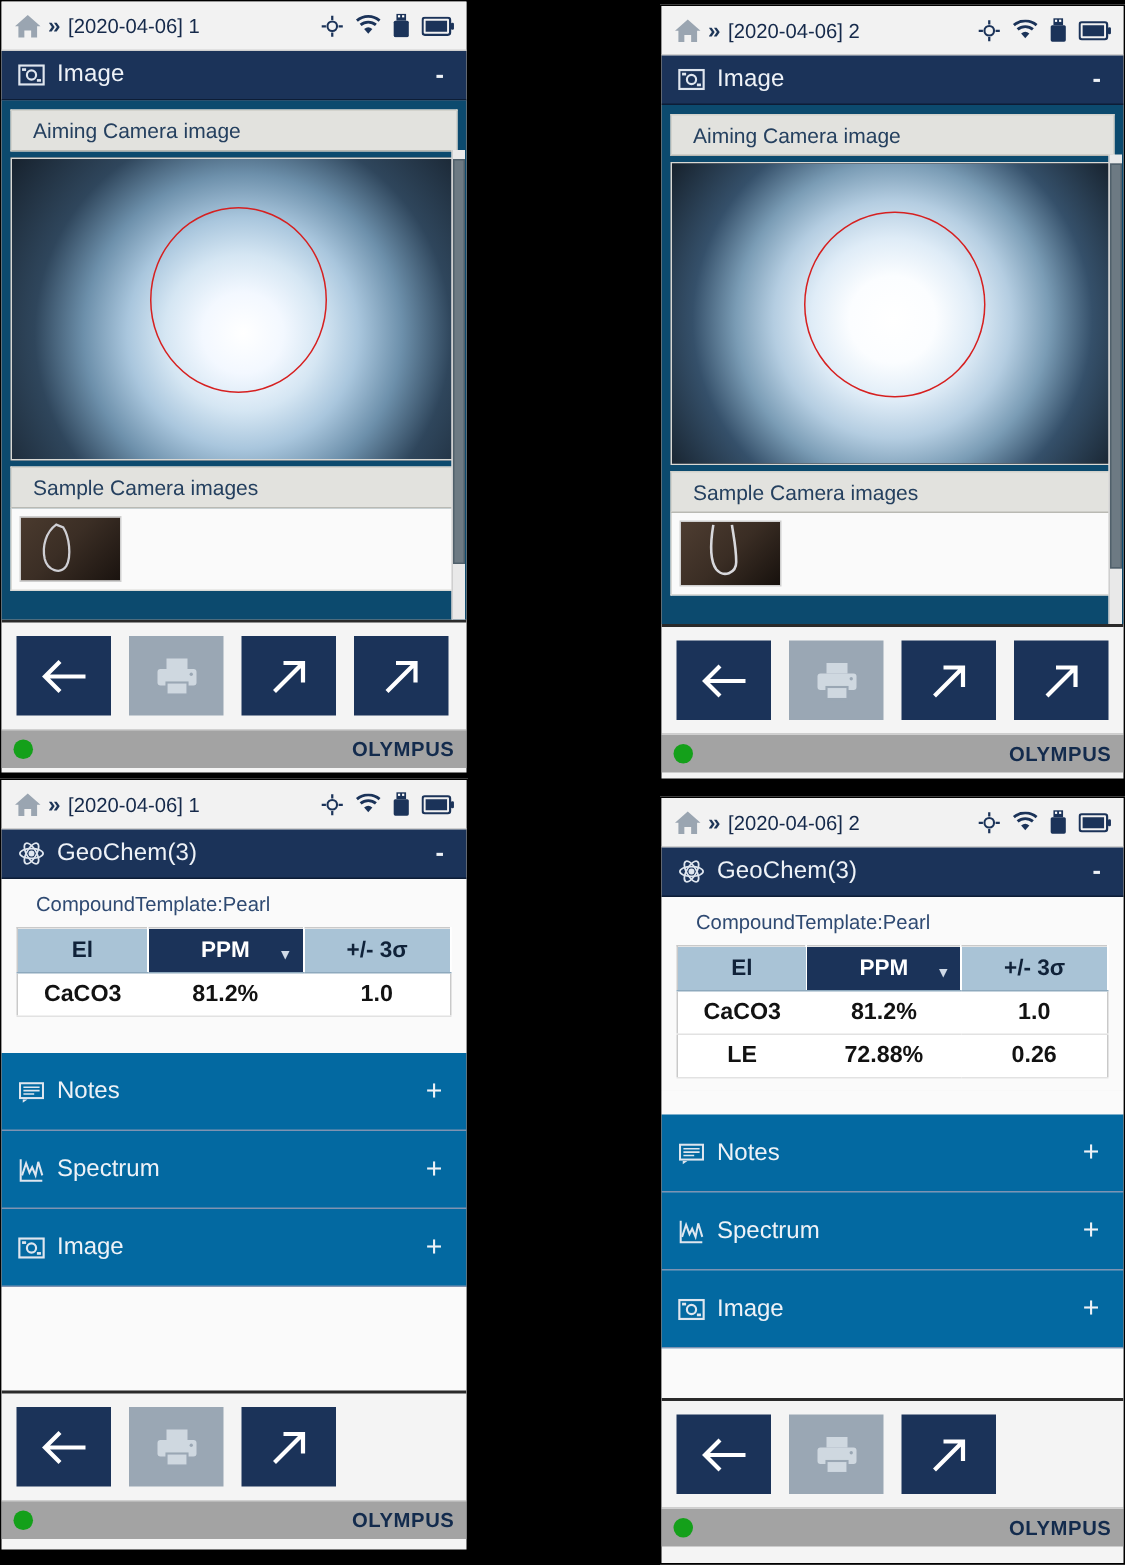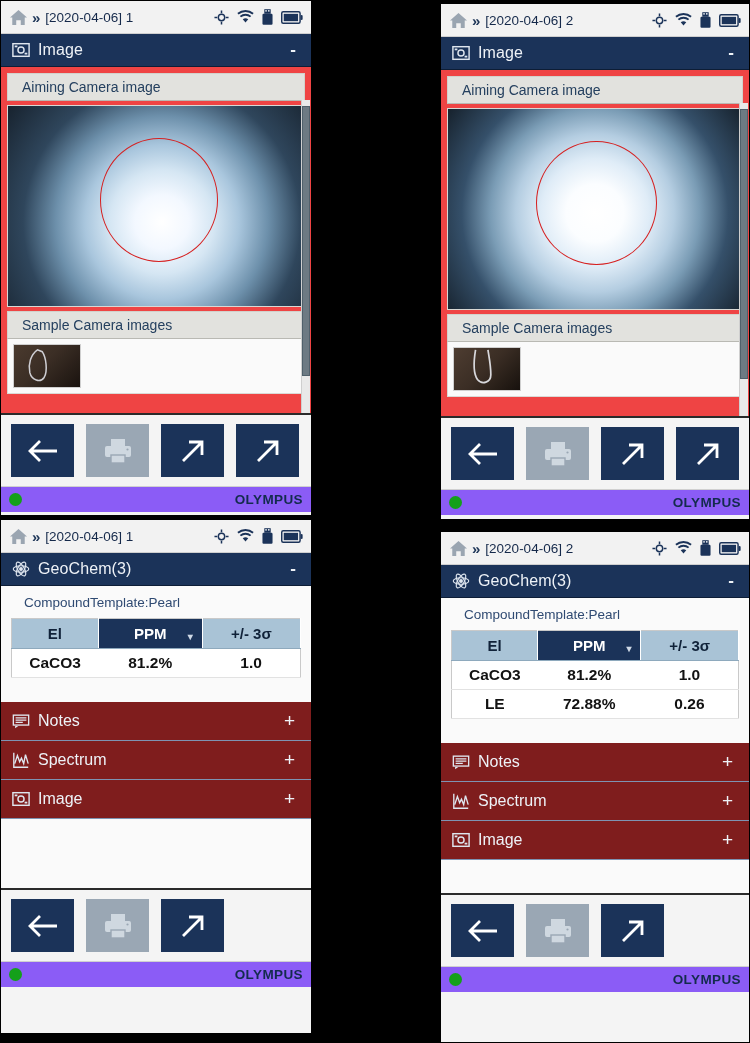--- a/index.html
+++ b/index.html
@@ -44,21 +44,21 @@
     align-items: center;
     padding: 0 11px;
     font-size: 16px;
     border-bottom: 1px solid #0d1d36;
   }
   .sec-head .ico { width: 18px; height: 18px; margin-right: 8px; display:block; }
   .sec-head .t { flex: 1; letter-spacing: .1px; }
   .sec-head .pm { font-size: 17px; font-weight: 600; padding-right: 4px; }
 
   
-  .imgbody { background: #ef4444; padding: 6px 6px 0 6px; position: relative; }
+  .imgbody { background: #0c4a6e; padding: 6px 6px 0 6px; position: relative; }
   .subbar {
     background: #e2e2de;
     color: #25405f;
     font-size: 14px;
     padding: 5px 0 5px 14px;
     border: 1px solid #d2d2cc;
     border-bottom: 1px solid #b9b9b3;
   }
   .camwrap { padding: 4px 0 4px 0; }
   .camshot {
@@ -118,21 +118,21 @@
   .tbtn {
     width: 63px; height: 53px;
     background: #1b3359;
     display: flex; align-items: center; justify-content: center;
   }
   .tbtn.disabled { background: #9aa7b4; }
   .tbtn svg { display: block; }
 
   
   .footer {
-    background: #8b5cf6;
+    background: #a3a3a3;
     height: 26px;
     display: flex; align-items: center;
     padding: 0 8px;
     border-top: 1px solid #d0d0d0;
   }
   .led { width: 13px; height: 13px; border-radius: 50%; background: #14a01a; }
   .brand {
     margin-left: auto;
     font-size: 13.5px;
     font-weight: 800;
@@ -177,23 +177,23 @@
     text-align: center;
     padding: 5px 2px;
     border-bottom: 1px solid #e2e2e2;
   }
   table.res td.el { text-align: center; }
 
   .blank-area { background:#fafafa; }
 
   
   .crow {
-    background: #7f1d1d;
+    background: #0369a1;
     color: #eef2f7;
-    height: 39px;
+    height: 52px;
     display: flex;
     align-items: center;
     padding: 0 11px;
     font-size: 16px;
     border-bottom: 1px solid #7e93b2;
   }
   .crow .ico { width: 18px; height: 18px; margin-right: 8px; display:block;}
   .crow .t { flex: 1; }
   .crow .pm { font-size: 19px; padding-right: 5px; font-weight: 400;}
 </style>

